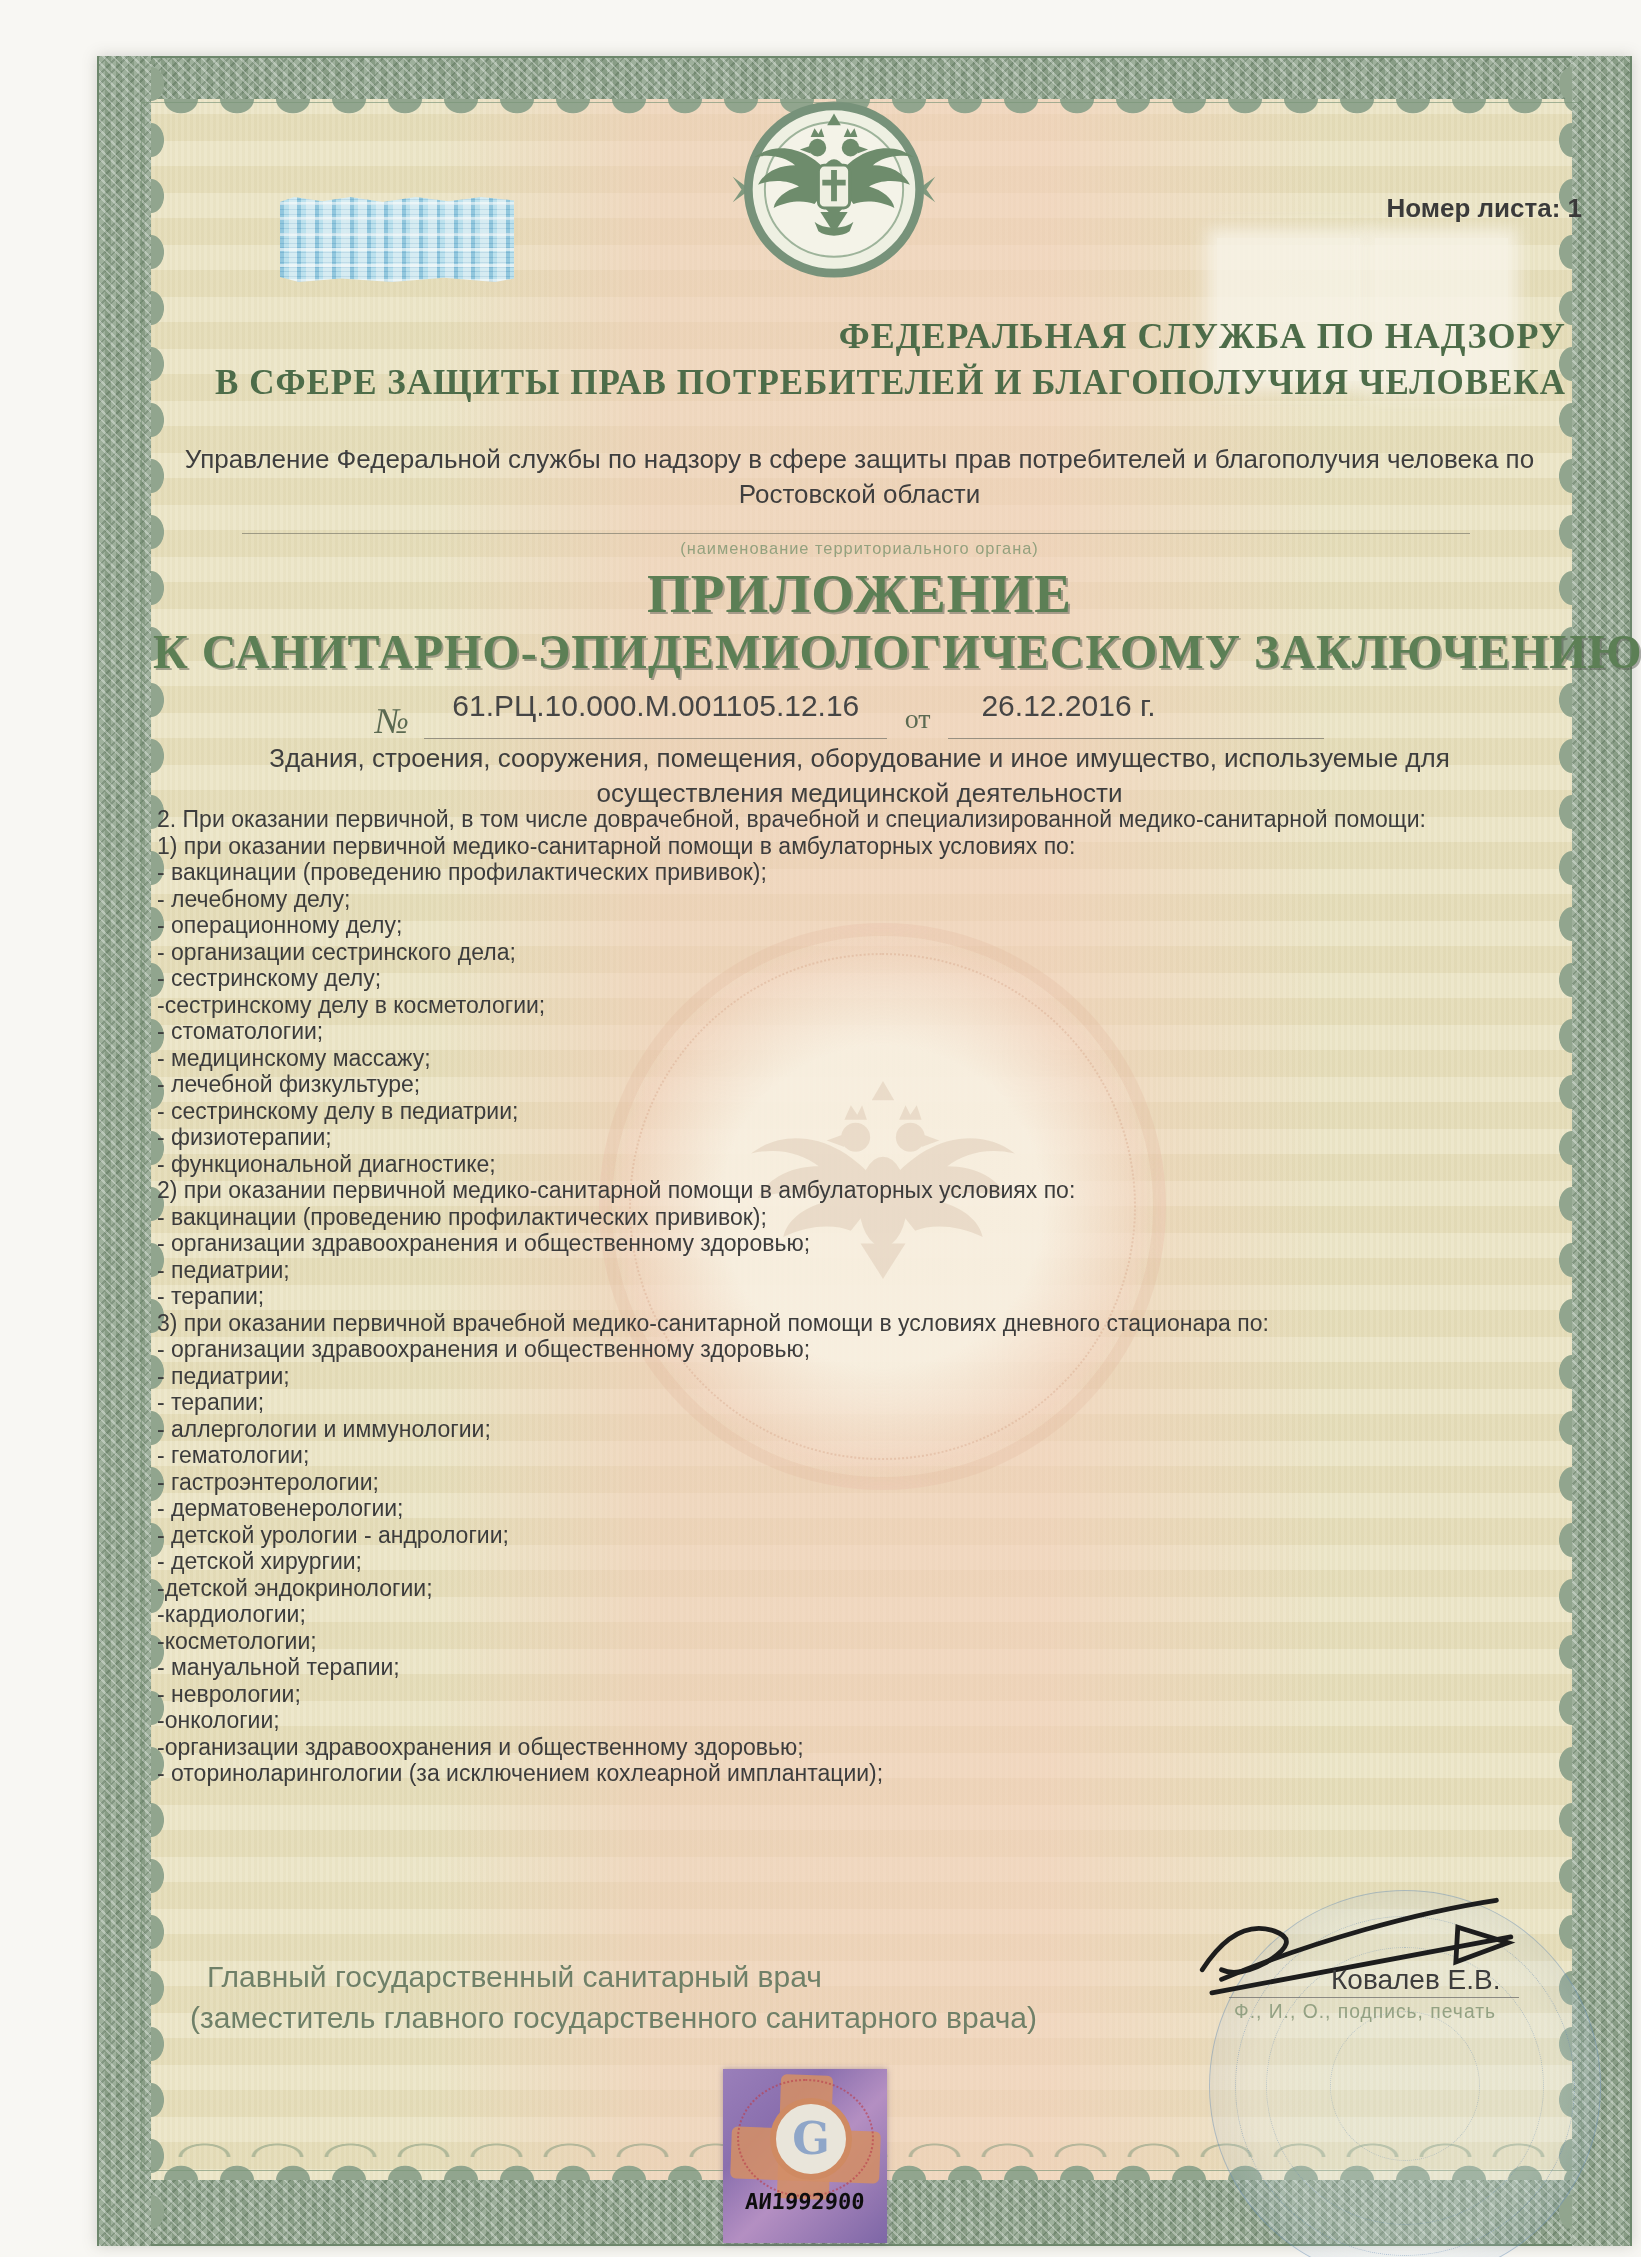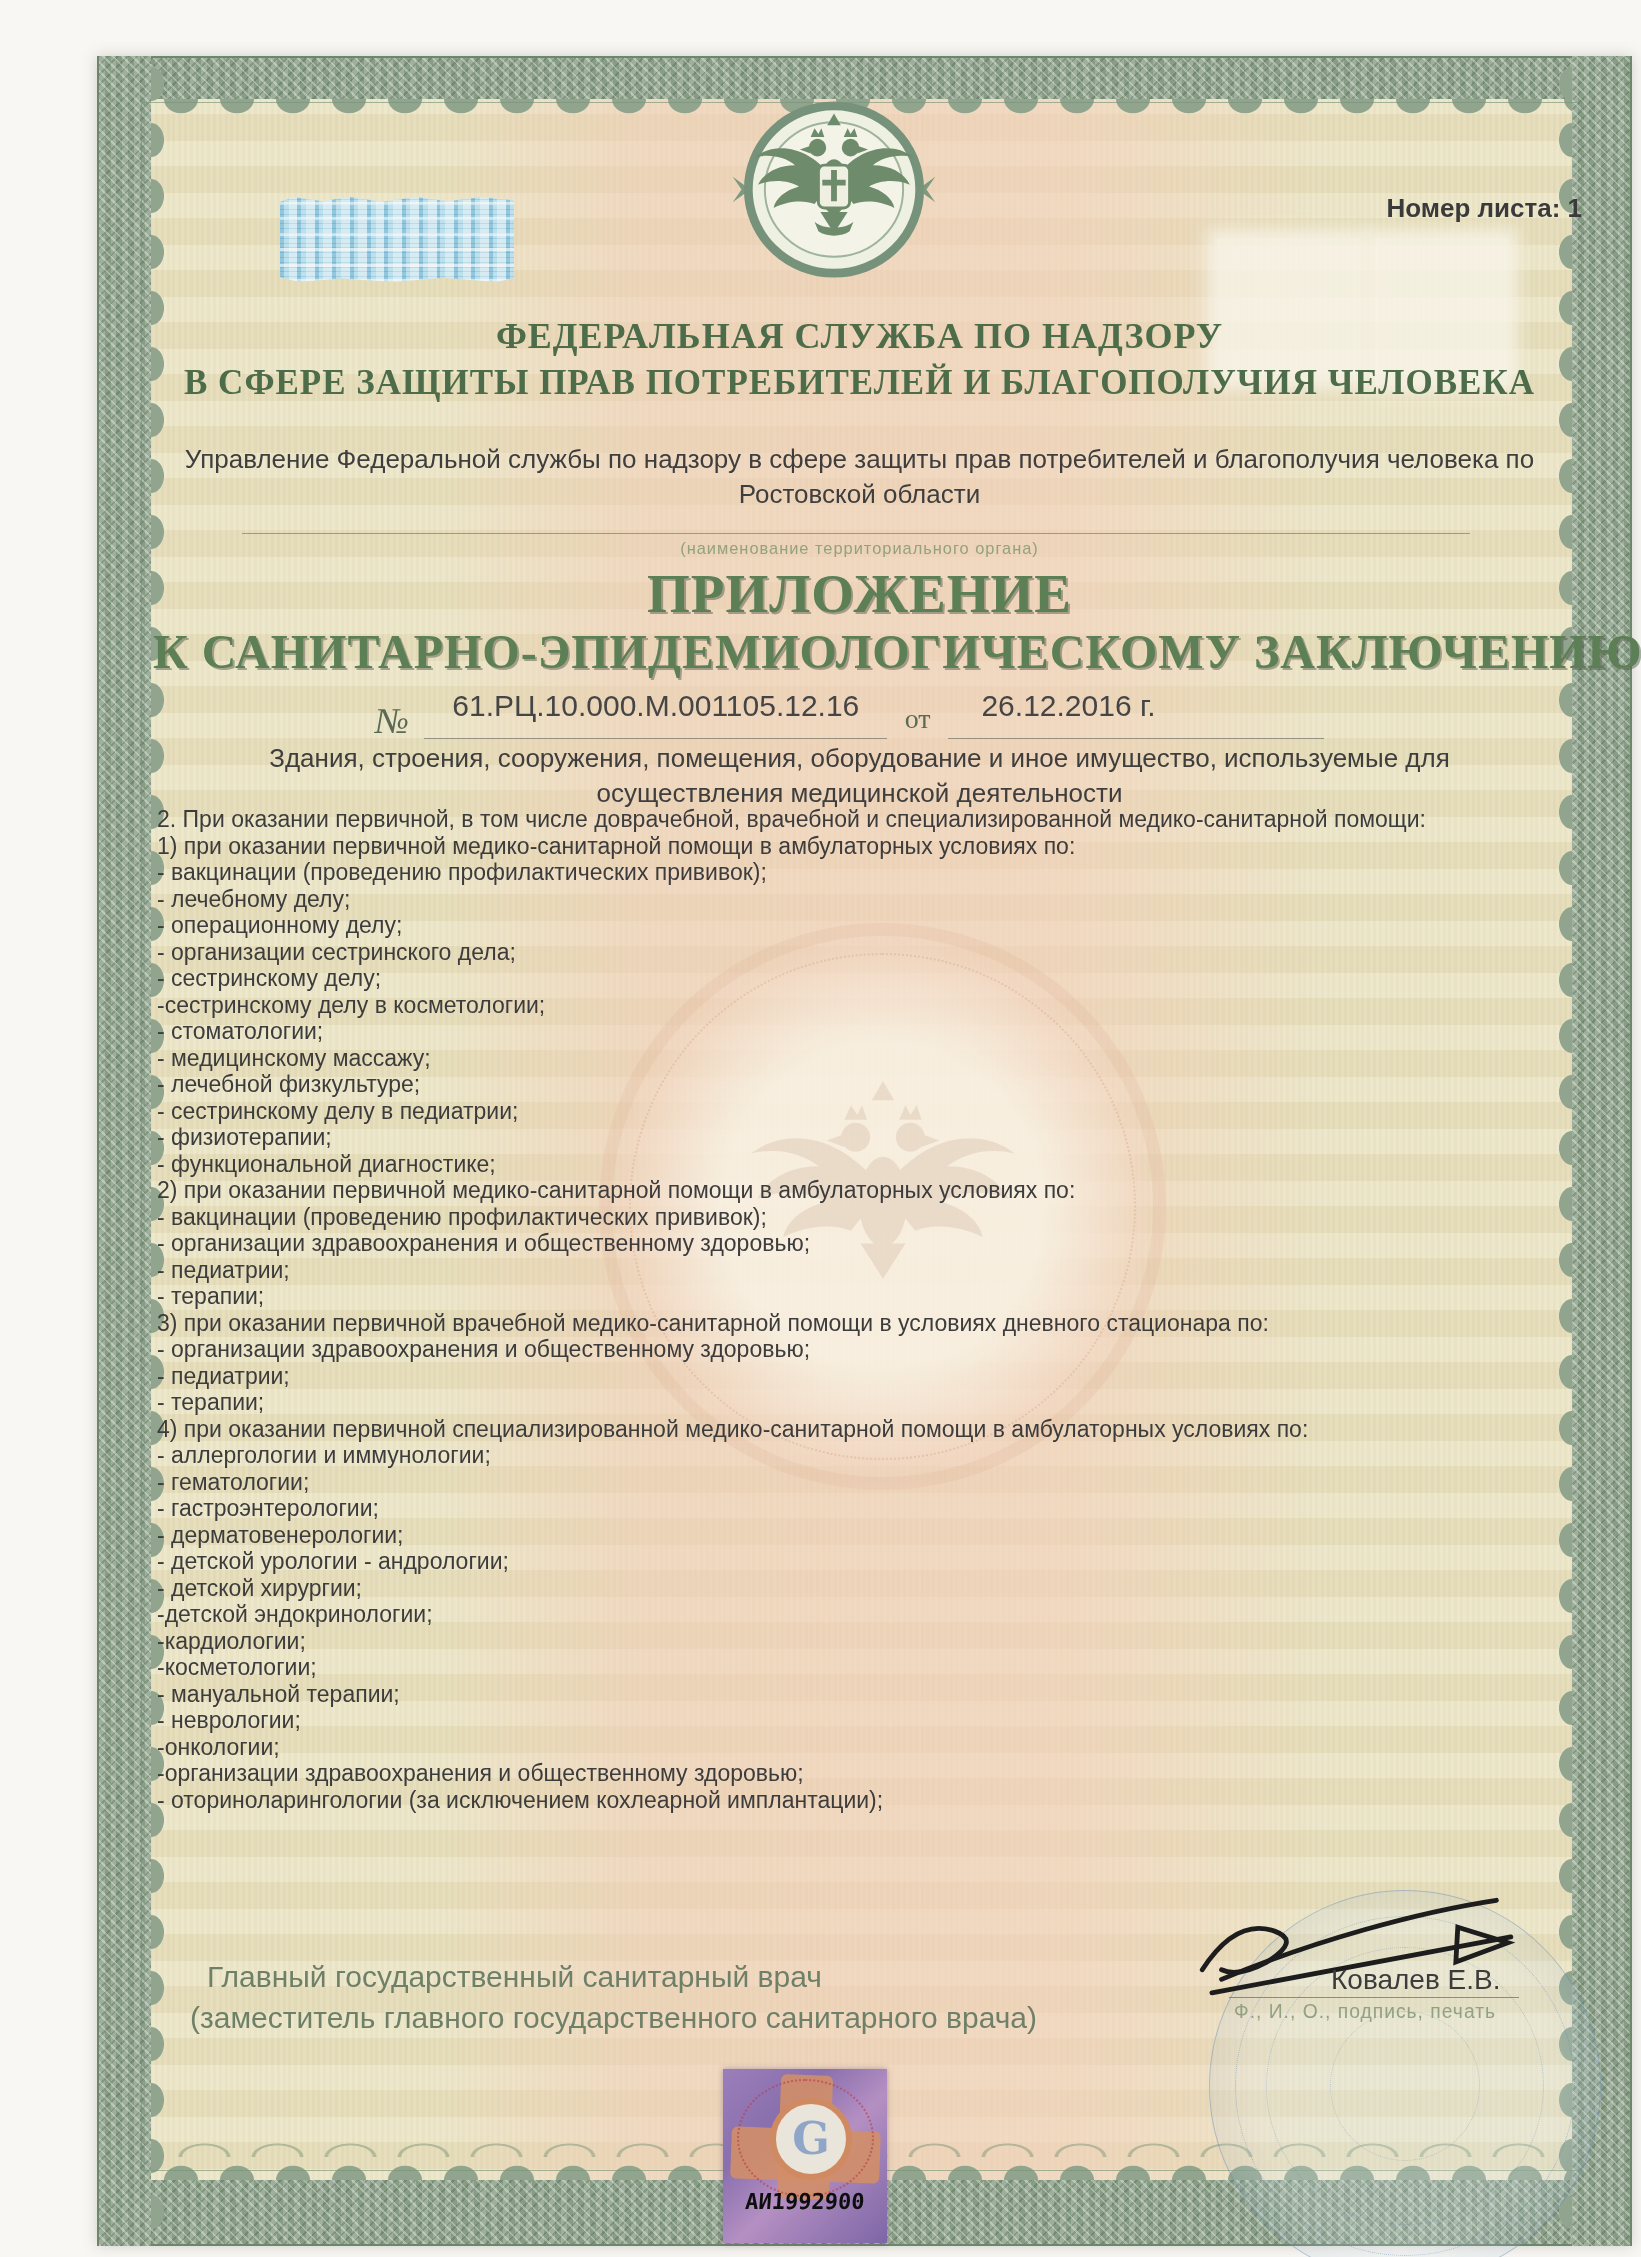--- a/index.html
+++ b/index.html
@@ -96,21 +96,21 @@
   
   .patch{position:absolute;background:rgba(247,244,233,.8);box-shadow:0 0 15.4px 9.7px rgba(247,244,233,.8);}
   .patch1{left:1120px;top:182px;width:143px;height:143px;}
   .patch2{left:1278px;top:182px;width:133px;height:147px;}
 
   
   .sheet-number{position:absolute;right:50px;top:137px;font-size:26px;font-weight:600;color:#3a3a3a;}
 
   
   .center-block{position:absolute;left:56px;right:66px;text-align:center;}
-  .agency{font-family:"Liberation Serif",serif;font-weight:bold;color:#4d6c49;letter-spacing:1px;white-space:nowrap;}
+  .agency{font-family:"Liberation Serif",serif;font-weight:bold;color:#4d6c49;letter-spacing:1px;white-space:nowrap;text-align:right;}
   .agency1{top:259px;font-size:36px;}
   .agency2{top:307px;font-size:35px;}
   .dept{font-size:26px;color:#3e3e3e;white-space:nowrap;}
   .dept1{top:388px;}
   .dept2{top:423px;}
   .rule{position:absolute;left:145px;right:162px;top:477px;border-top:1.9px solid rgba(120,118,105,.65);}
   .rule-caption{top:483px;font-size:16.4px;color:#93a17e;letter-spacing:1px;}
   .doc-title{
     font-family:"Liberation Serif",serif;font-weight:bold;color:#5c7f55;white-space:nowrap;
     text-shadow:1.9px 1.9px 0 rgba(75,80,70,.45);letter-spacing:1px;
@@ -254,21 +254,20 @@
       <div class="body-line">- функциональной диагностике;</div>
       <div class="body-line">2) при оказании первичной медико-санитарной помощи в амбулаторных условиях по:</div>
       <div class="body-line"> - вакцинации (проведению профилактических прививок);</div>
       <div class="body-line">- организации здравоохранения и общественному здоровью;</div>
       <div class="body-line">- педиатрии;</div>
       <div class="body-line">- терапии;</div>
       <div class="body-line">3) при оказании первичной врачебной медико-санитарной помощи в условиях дневного стационара по:</div>
       <div class="body-line">- организации здравоохранения и общественному здоровью;</div>
       <div class="body-line">- педиатрии;</div>
       <div class="body-line">- терапии;</div>
-      <div class="body-line">4) при оказании первичной специализированной медико-санитарной помощи  в амбулаторных условиях по:</div>
       <div class="body-line">- аллергологии и иммунологии;</div>
       <div class="body-line">- гематологии;</div>
       <div class="body-line">- гастроэнтерологии;</div>
       <div class="body-line">- дерматовенерологии;</div>
       <div class="body-line">- детской урологии - андрологии;</div>
       <div class="body-line">- детской хирургии;</div>
       <div class="body-line">-детской эндокринологии;</div>
       <div class="body-line">-кардиологии;</div>
       <div class="body-line">-косметологии;</div>
       <div class="body-line">- мануальной терапии;</div>

